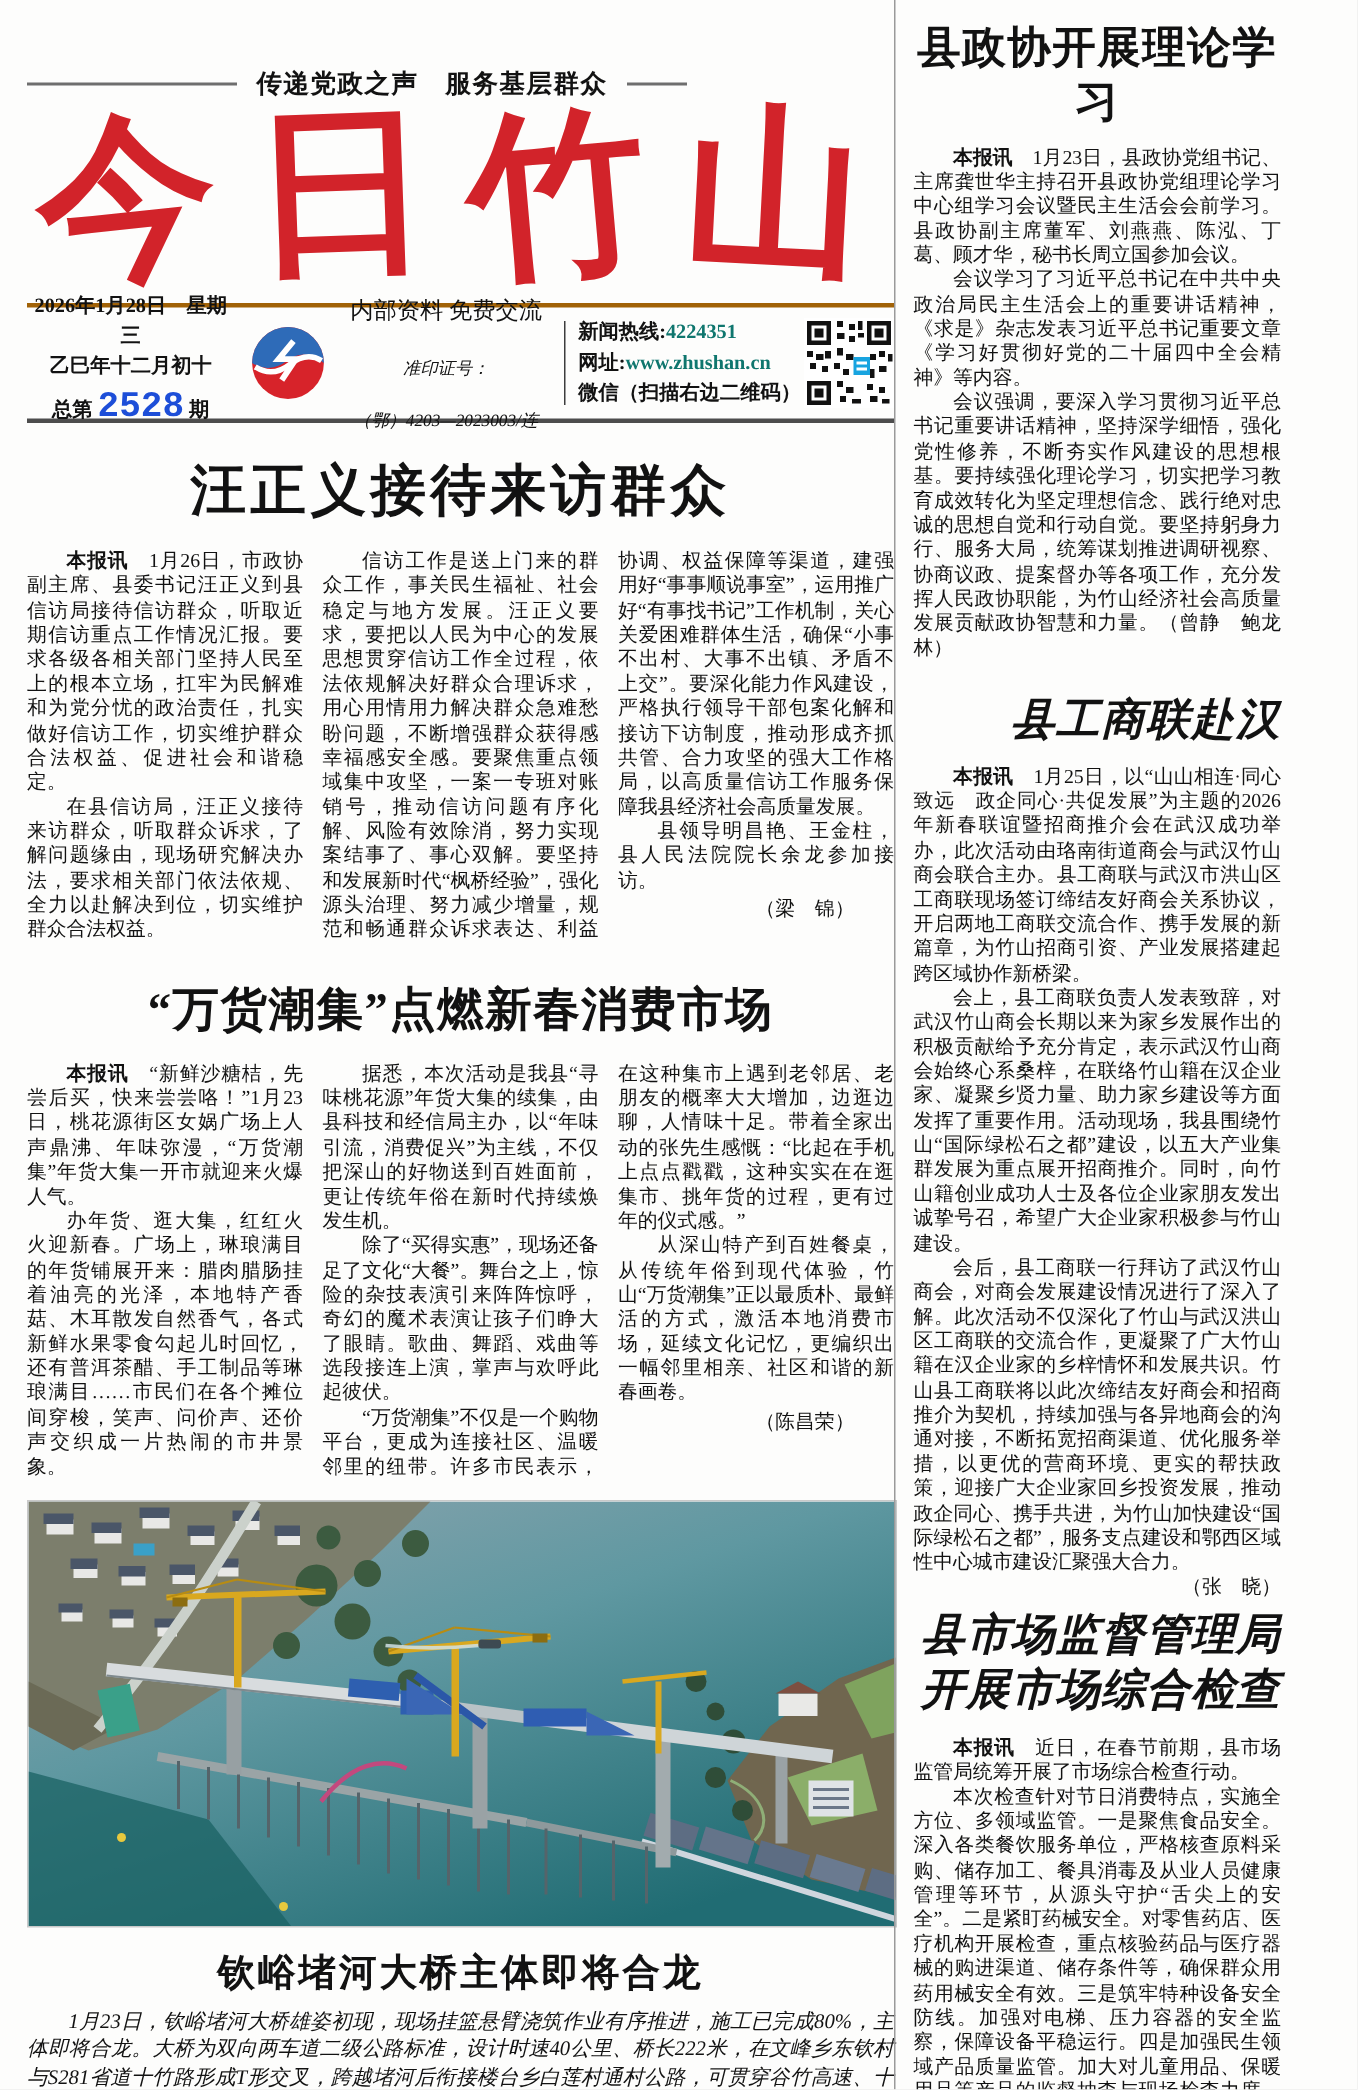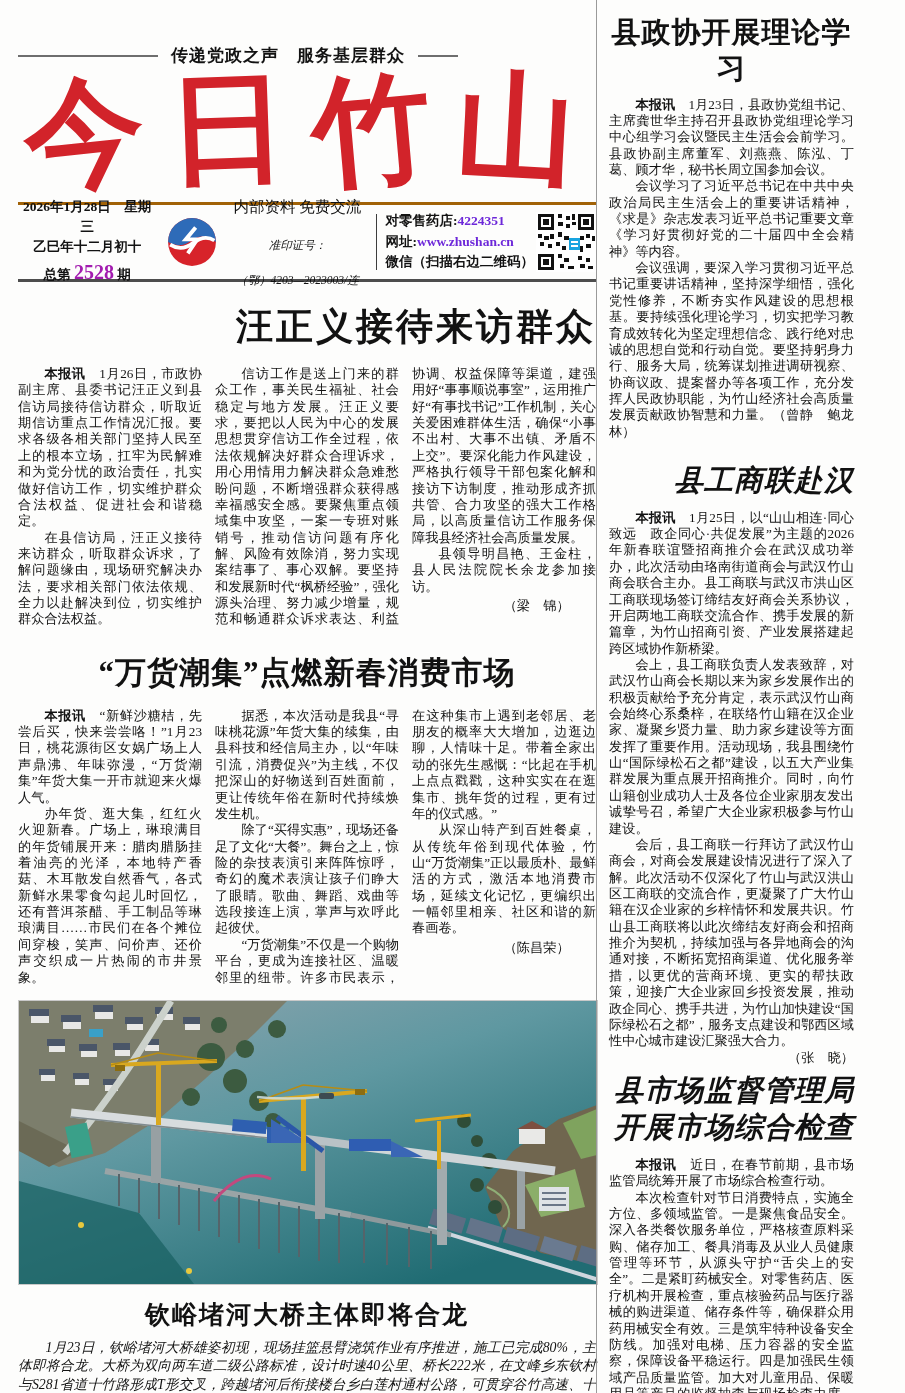--- a/index.html
+++ b/index.html
@@ -17,32 +17,32 @@
   .tc{font-size:120px;line-height:1.02;font-weight:bold;color:#d2232a;font-family:"DejaVu Serif","Liberation Serif",serif;}
   .tc1{transform:rotate(-6deg) translateY(4px);}
   .tc2{transform:rotate(-2deg);}
   .tc3{transform:rotate(-5deg) translateY(2px);}
   .tc4{transform:rotate(3deg);}
 
   
   .infobar{display:flex;align-items:center;border-top:3px solid #a16207;border-bottom:3px solid #4d4d4d;
            padding:5px 0;margin-top:3px;height:64px;}
   .ib-date{width:150px;text-align:center;font-weight:bold;font-size:13.5px;line-height:1.5;}
-  .issue-no{color:#a21caf;font-size:20px;}
+  .issue-no{color:#1d4ed8;font-size:24px;font-family:Liberation Mono, monospace;}
   .ib-logo{width:52px;height:52px;margin:0 10px;flex:0 0 auto;}
   .ib-internal{width:150px;text-align:center;}
   .ib-internal .t1{font-size:15.5px;font-weight:normal;}
   .ib-internal .t2,.ib-internal .t3{font-style:italic;font-size:11.5px;margin-top:20px;}
   .ib-div{width:1px;height:56px;background:#3d3d3d;margin:0 9px;}
   .ib-contact{width:156px;font-weight:bold;font-size:13.5px;line-height:1.55;white-space:nowrap;}
-  .blue{color:#6d28d9;}
+  .blue{color:#0f766e;}
   .ib-qr{width:60px;height:60px;margin-left:2px;flex:0 0 auto;}
 
   
-  .h-a1{font-size:37px;font-weight:900;text-align:right;letter-spacing:3px;margin:20px 0 14px;}
+  .h-a1{font-size:37px;font-weight:900;text-align:center;letter-spacing:3px;margin:20px 0 14px;}
   .h-a2{font-size:31px;font-weight:900;text-align:center;letter-spacing:1px;margin:24px 0 14px;}
   .body3{column-count:3;column-gap:13px;font-size:13.2px;line-height:1.24;text-align:justify;}
   .body3 p,.rbody p,.caption{margin:0;text-indent:2em;}
   .lead{font-weight:bold;}
   .sigline{display:block;text-align:right;padding-right:2em;text-indent:0;margin-top:3px;}
   .sig-inline{float:right;}
 
   
   .photo-wrap{margin-top:14px;border:1px solid #c9c9c9;width:578px;}
   .photo-wrap svg{display:block;}
@@ -89,21 +89,21 @@
         <path d="M8 55 q22 14 44 -3 q22 -17 41 -5" stroke="#ffffff" stroke-width="7" fill="none"></path>
         <path d="M57 22 L38 45 L60 45 L42 72" stroke="#ffffff" stroke-width="7.5" fill="none"></path>
       </svg>
       <div class="ib-internal">
         <div class="t1">内部资料 免费交流</div>
         <div class="t2">准印证号：</div>
         <div class="t3">（鄂）4203—2023003/连</div>
       </div>
       <div class="ib-div"></div>
       <div class="ib-contact">
-        <div><span>对零售药店:</span><span class="blue">4224351</span></div>
+        <div><span>新闻热线:</span><span class="blue">4224351</span></div>
         <div><span>网址:</span><span class="blue">www.zhushan.cn</span></div>
         <div>微信（扫描右边二维码）</div>
       </div>
       <svg class="ib-qr" viewBox="0 0 60 60">
         <rect width="60" height="60" fill="#ffffff"></rect>
         <g fill="#111111">
           <rect x="2" y="2" width="16" height="16"></rect>
             <rect x="42" y="2" width="16" height="16"></rect>
             <rect x="2" y="42" width="16" height="16"></rect>
           <rect x="22" y="2" width="4" height="4"></rect>

